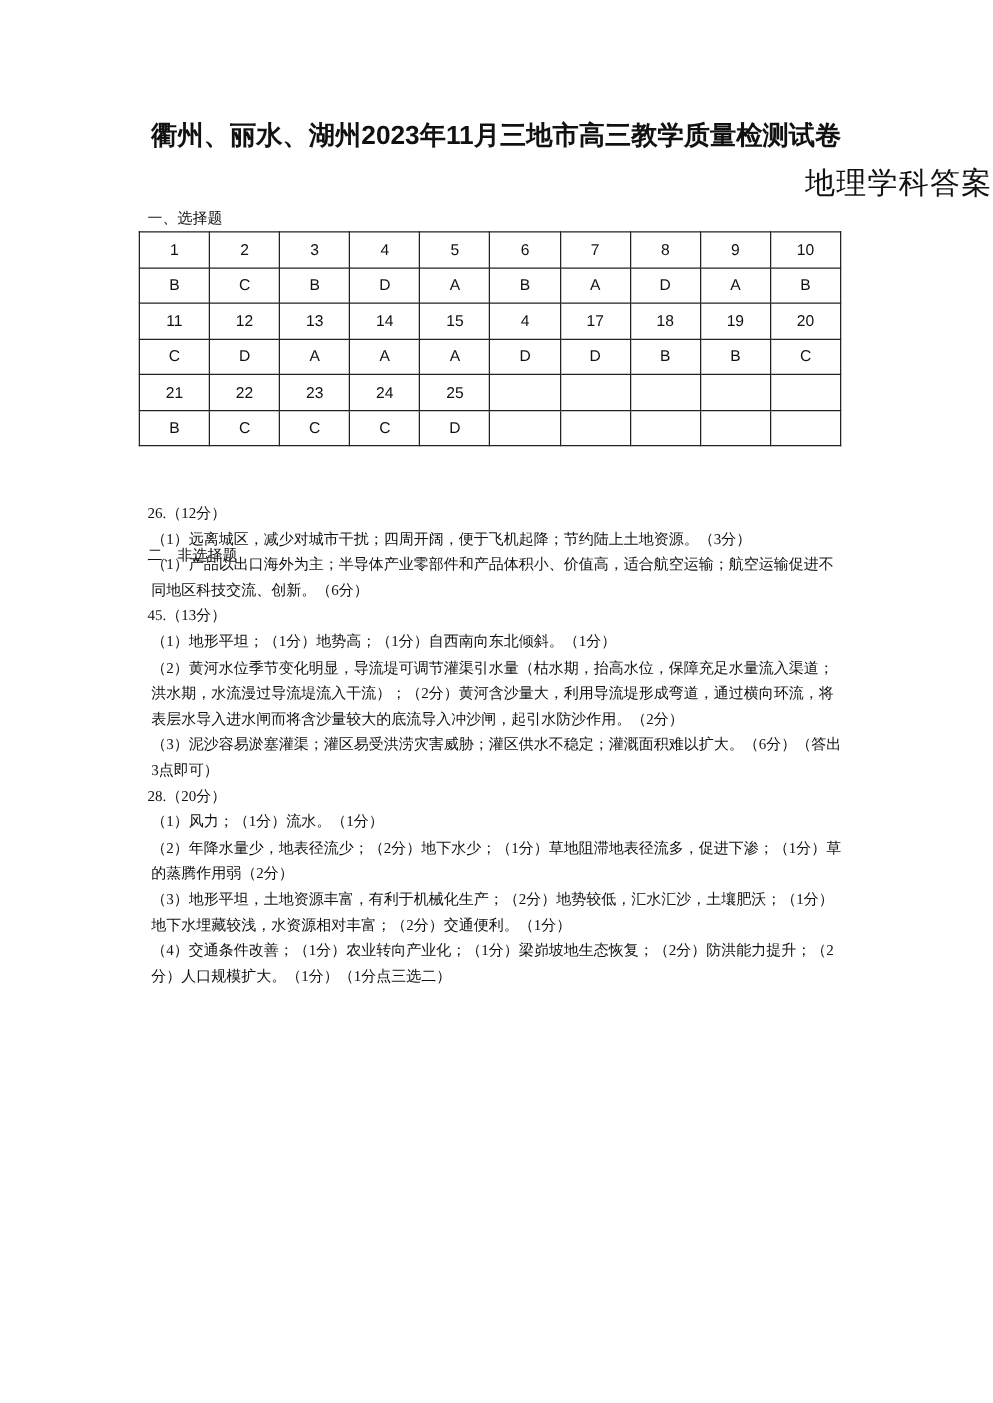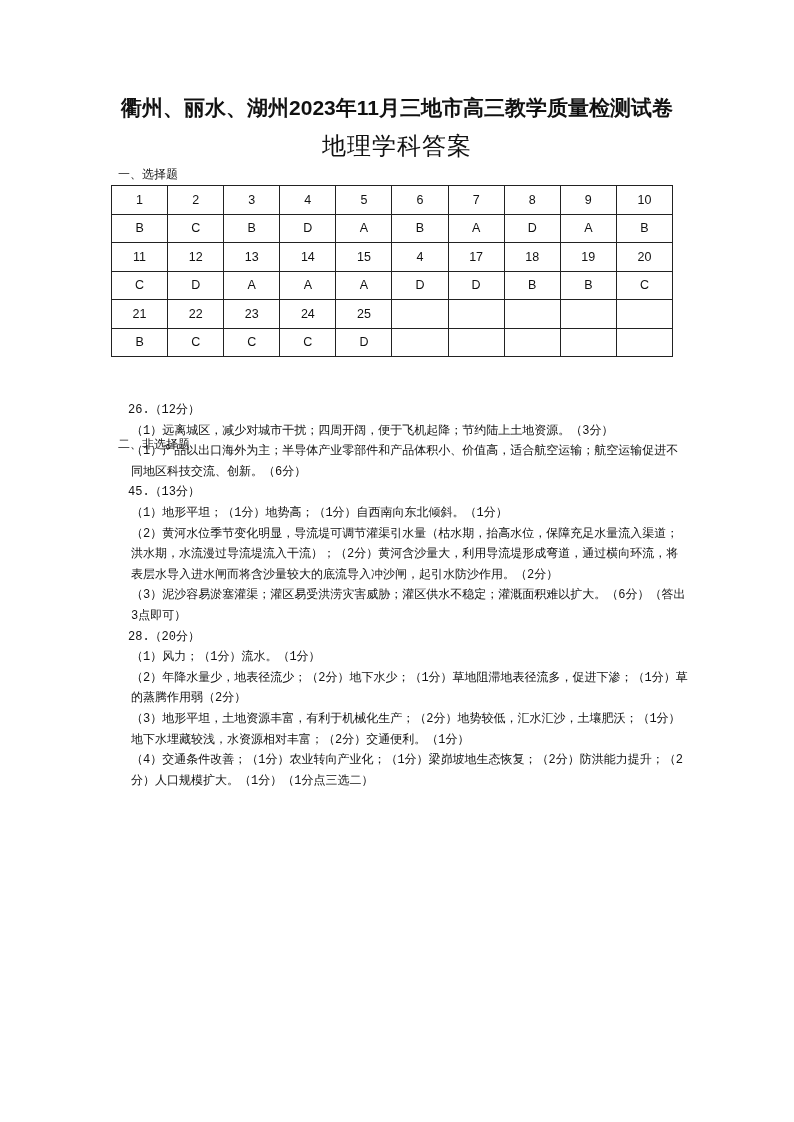--- a/index.html
+++ b/index.html
@@ -2,40 +2,40 @@
 <html><head>
   <meta charset="utf-8">
   <style>
     html, body { margin: 0; padding: 0; background: #ffffff; }
     body { width: 794px; height: 1122px; position: relative; overflow: hidden; color: #111; }
     .title {
       position: absolute; left: 0; width: 794px; top: 94px; text-align: center;
       font-family: Liberation Sans, sans-serif; font-size: 21px; font-weight: bold; letter-spacing: 0px;
     }
     .subtitle {
-      position: absolute; left: 0; width: 794px; top: 130px; text-align: center;
+      position: absolute; left: 0; width: 794px; top: 130px; text-align: right;
       font-family: "DejaVu Serif", serif; font-size: 24px; letter-spacing: 1px;
     }
     .sec1 {
       position: absolute; left: 118px; top: 166px;
       font-family: "DejaVu Sans", sans-serif; font-size: 12px;
     }
     table.answers {
       position: absolute; left: 111px; top: 185px; width: 562px;
       border-collapse: collapse; table-layout: fixed;
       font-family: "Liberation Sans", sans-serif; font-size: 12.5px;
     }
     table.answers td {
       border: 1px solid #222; height: 27.5px; padding: 0; text-align: center; vertical-align: middle;
     }
     table.answers tr.ans td { font-weight: normal; }
     .sec2 { position: absolute; left: 118px; top: 400px; font-family: "DejaVu Sans", sans-serif; font-size: 12px; margin-top: 36px; }
     .body {
-      position: absolute; left: 128px; top: 400px; width: 560px;
-      font-family: Liberation Mono, monospace; font-size: 12px; line-height: 20.6px;
+      position: absolute; left: 118px; top: 400px; width: 560px;
+      font-family: Liberation Serif, serif; font-size: 12px; line-height: 20.6px;
     }
     .body .q { margin: 0; }
     .body .p { margin: 0; padding-left: 3px; }
   </style>
 </head>
 <body>
 
 <div class="title">衢州、丽水、湖州2023年11月三地市高三教学质量检测试卷</div>
 <div class="subtitle">地理学科答案</div>
 

